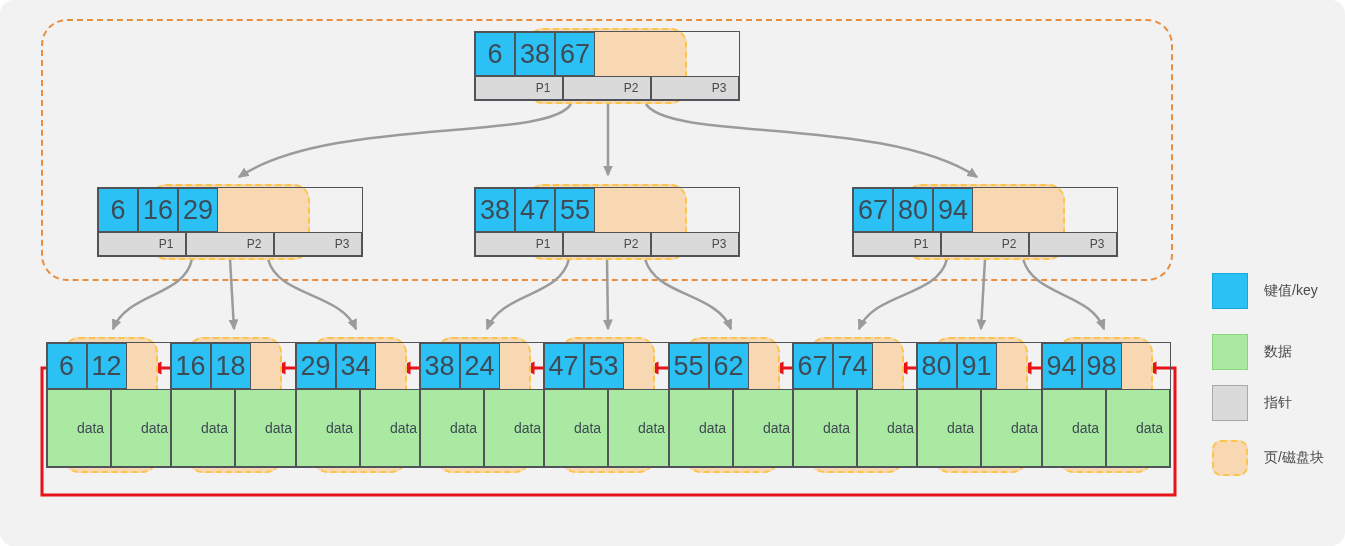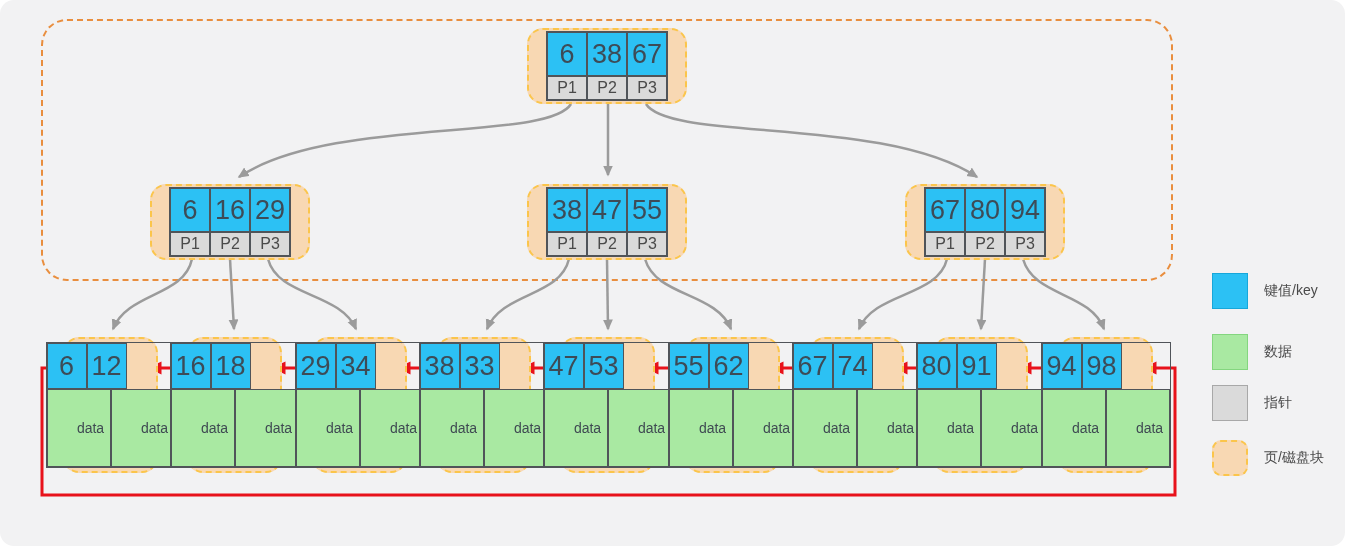--- a/index.html
+++ b/index.html
@@ -25,21 +25,21 @@
   .kcell{
     width:38px;background:#2cc1f4;border:1px solid #505459;
     display:flex;align-items:center;justify-content:center;
     color:#3d4b57;font-size:27px;
   }
   .nrow .kcell{height:42px;}
   .lrow .kcell{height:44px;}
   .pcell{
     width:38px;height:22px;background:#dadada;border:1px solid #505459;
     display:flex;align-items:center;justify-content:center;
-    color:#4a4a4a;font-size:16px;
+    color:#4a4a4a;font-size:12px;padding-left:48px;
   }
   .dcell{
     width:38px;height:76px;background:#a9e9a2;border:1px solid #505459;
     display:flex;align-items:center;justify-content:center;
     color:#3f4a52;font-size:14px;padding-left:24px;
   }
   .legend{position:absolute;left:1212px;top:273px;width:130px;}
   .legend-item{position:absolute;left:0;display:flex;align-items:center;}
   .legend-item .sw{width:36px;height:36px;box-sizing:border-box;margin-right:16px;flex:0 0 auto;}
   .legend-item .lbl{font-size:14px;color:#4a4a4a;white-space:nowrap;}
@@ -200,21 +200,21 @@
         <div class="dcell">data</div>
         <div class="dcell">data</div>
       </div>
     </div>
   </div>
 
   <div class="page leaf" style="left:436px;top:337px;">
     <div class="ltable">
       <div class="lrow">
         <div class="kcell">38</div>
-        <div class="kcell">33</div>
+        <div class="kcell">24</div>
       </div>
       <div class="lrow">
         <div class="dcell">data</div>
         <div class="dcell">data</div>
       </div>
     </div>
   </div>
 
   <div class="page leaf" style="left:560px;top:337px;">
     <div class="ltable">

